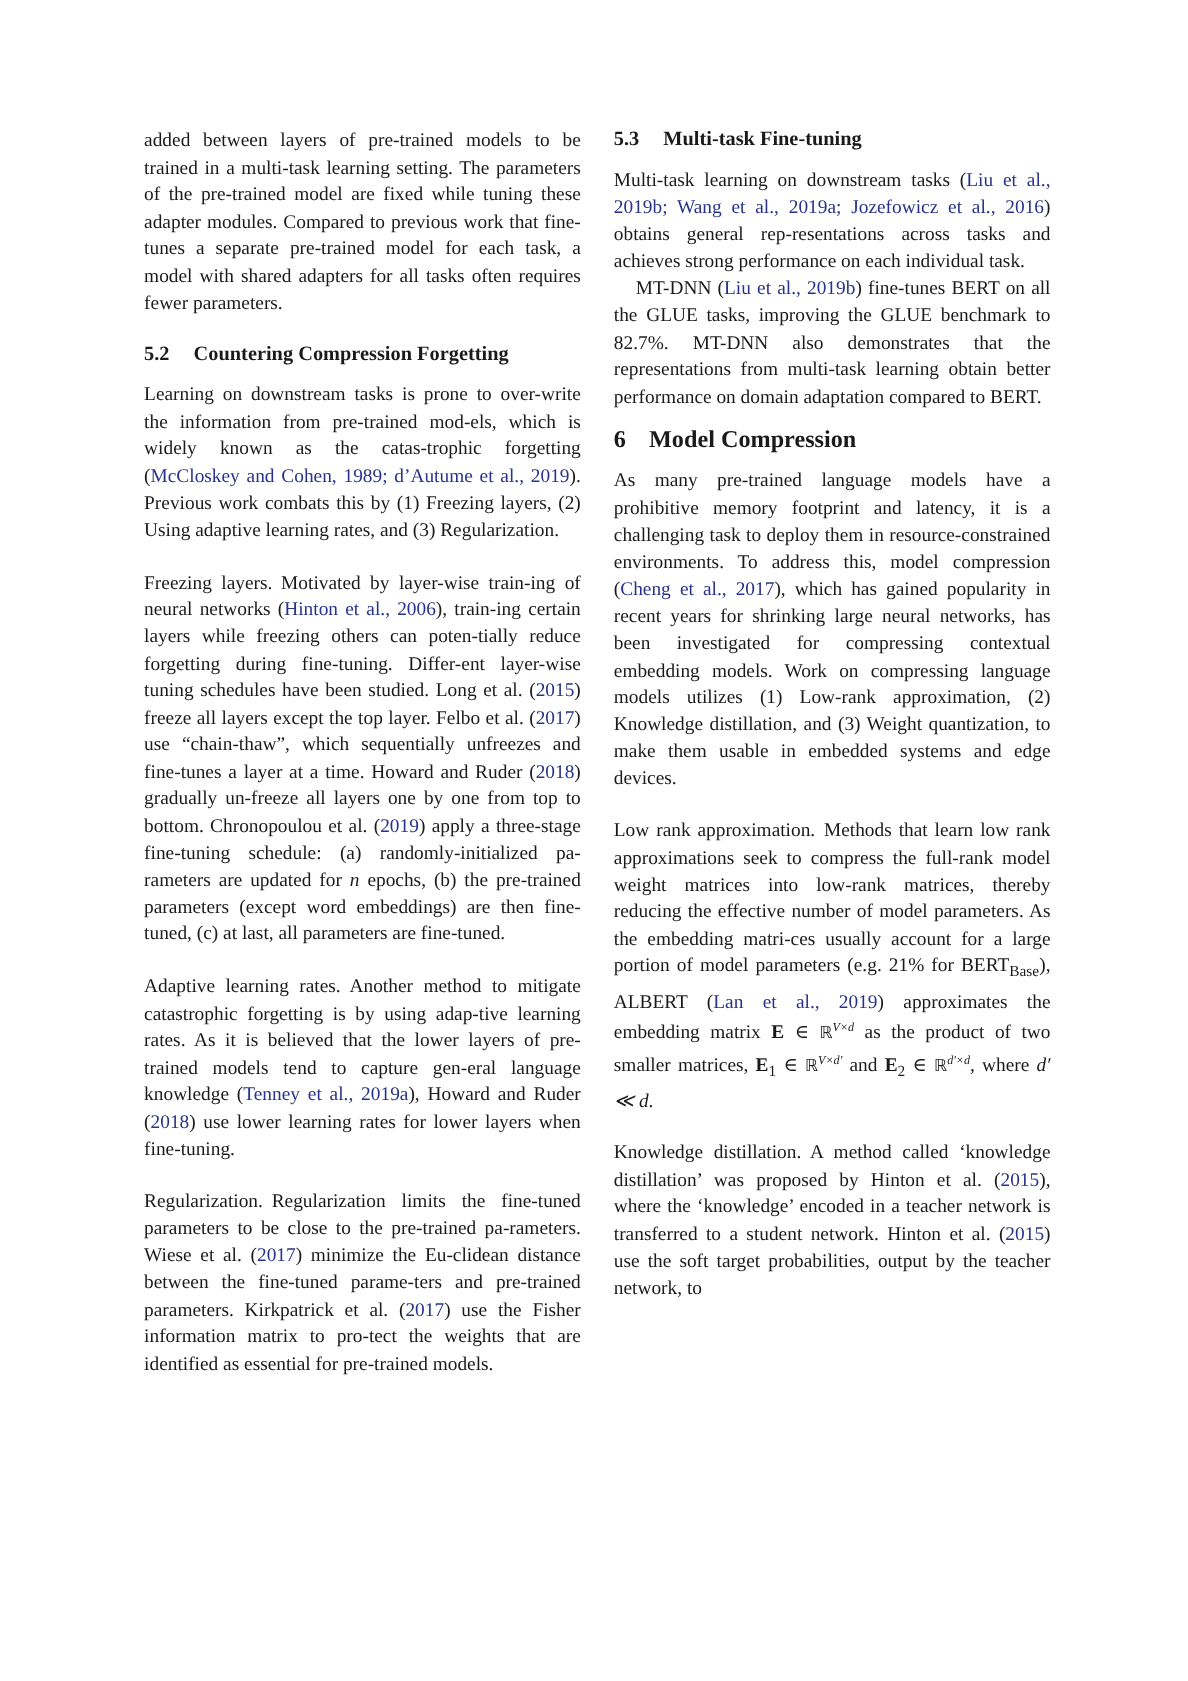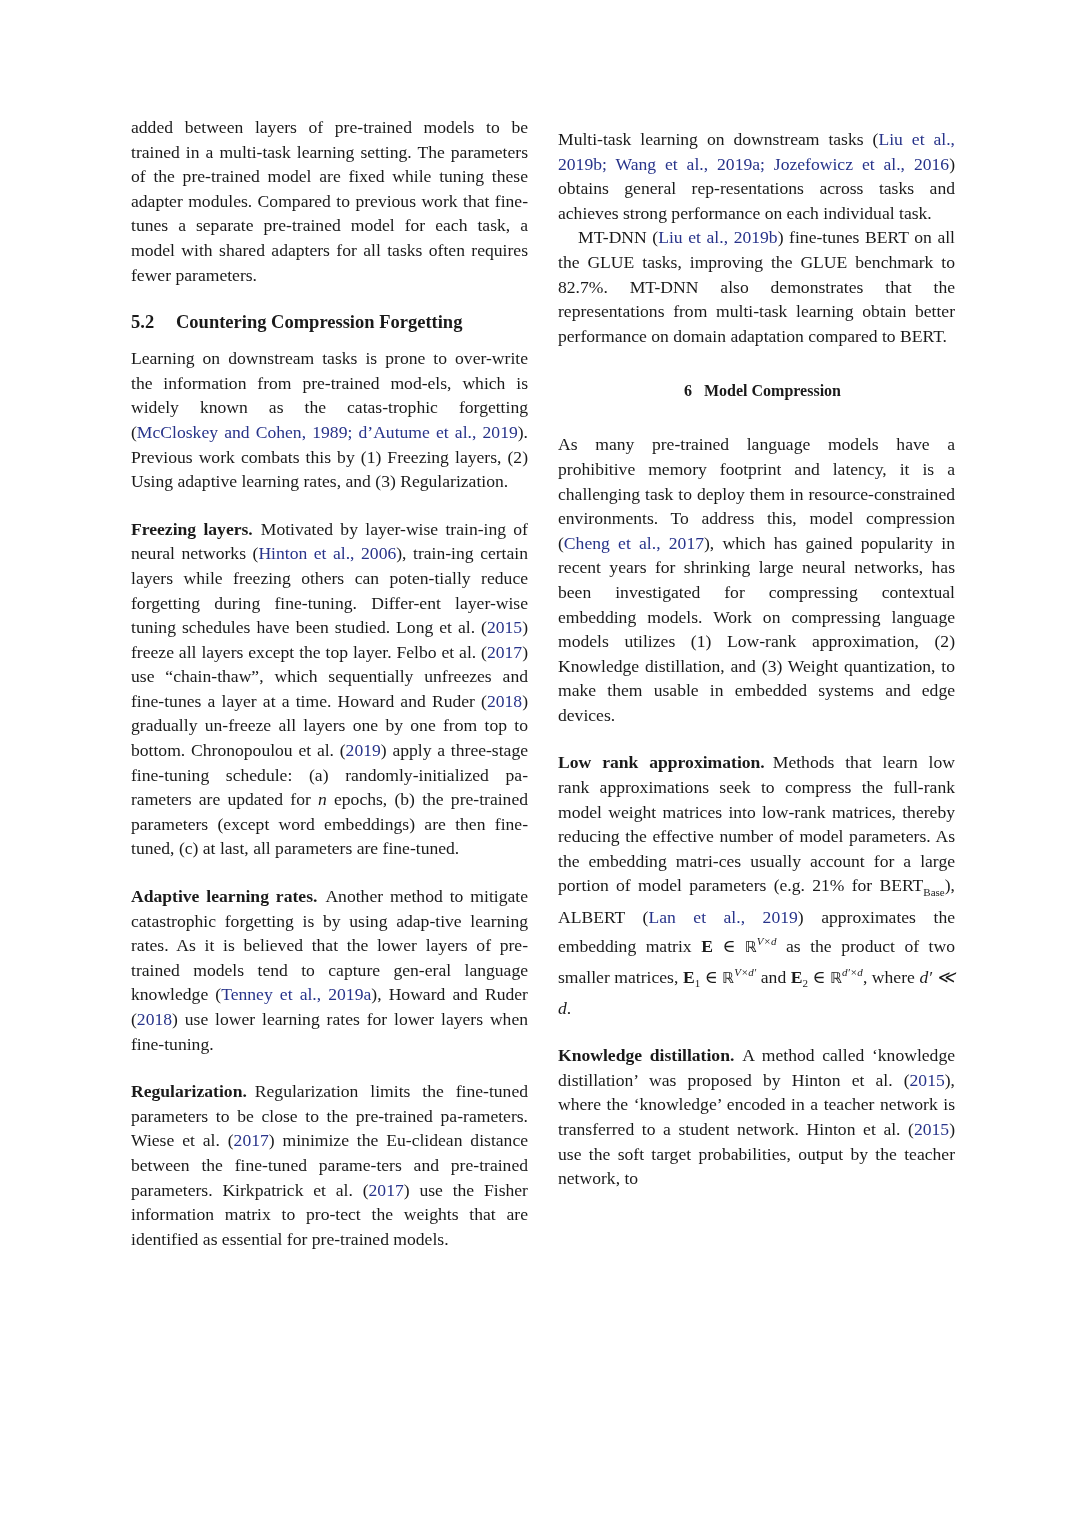--- a/index.html
+++ b/index.html
@@ -6,28 +6,28 @@
   body { width: 1080px; height: 1528px; position: relative; overflow: hidden;
          font-family: "Liberation Serif", "DejaVu Serif", serif; color: #1a1a1a; }
   .col { position: absolute; top: 115px; width: 397px; font-size: 17.6px; line-height: 24.6px; }
   .col.left { left: 131px; }
   .col.right { left: 558px; }
   p { margin: 0; text-align: justify; hyphens: manual; }
   p.indent { text-indent: 20px; }
   .cite { color: #27338a; }
   h3 { margin: 0; font-size: 18.5px; font-weight: bold; line-height: 24px; }
   h3 .num { display: inline-block; width: 45px; }
-  h2 { margin: 16px; font-size: 16px; font-weight: bold; line-height: 26px; text-align: center; }
+  h2 { margin: 0; font-size: 22px; font-weight: bold; line-height: 26px; }
   h2 .num { display: inline-block; width: 32px; }
-  b.runin { font-weight: bold; margin-right: 8px; }
+  b.runin { font-weight: normal; margin-right: 8px; }
   .gap-s { height: 14px; }
   .gap-m { height: 23px; }
   .gap-h { height: 12px; }
   i.math { font-style: italic; }
-  sub { font-size: 11px; }
+  sub { font-size: 14px; }
   sup { font-size: 11px; }
   .bb { font-family: "DejaVu Sans", sans-serif; font-size: 15px; }
 </style>
 </head>
 <body>
 
 <div class="col left">
   <p>added between layers of pre-trained models to be trained in a multi-task learning setting.  The parameters of the pre-trained model are fixed while tuning these adapter modules.  Compared to previous work that fine-tunes a separate pre-trained model for each task, a model with shared adapters for all tasks often requires fewer parameters.</p>
 
   <div class="gap-m"></div>
@@ -39,20 +39,21 @@
   <p><b class="runin">Freezing layers.</b><span>Motivated by layer-wise train-ing of neural networks (</span><span class="cite">Hinton et al., 2006</span><span>), train-ing certain layers while freezing others can poten-tially reduce forgetting during fine-tuning. Differ-ent layer-wise tuning schedules have been studied. Long et al. (</span><span class="cite">2015</span><span>) freeze all layers except the top layer. Felbo et al. (</span><span class="cite">2017</span><span>) use “chain-thaw”, which sequentially unfreezes and fine-tunes a layer at a time.  Howard and Ruder (</span><span class="cite">2018</span><span>) gradually un-freeze all layers one by one from top to bottom. Chronopoulou et al.  (</span><span class="cite">2019</span><span>) apply a three-stage fine-tuning schedule: (a) randomly-initialized pa-rameters are updated for </span><i class="math">n</i><span> epochs, (b) the pre-trained parameters (except word embeddings) are then fine-tuned, (c) at last, all parameters are fine-tuned.</span></p>
 
   <div class="gap-m"></div>
   <p><b class="runin">Adaptive learning rates.</b><span>Another method to mitigate catastrophic forgetting is by using adap-tive learning rates. As it is believed that the lower layers of pre-trained models tend to capture gen-eral language knowledge (</span><span class="cite">Tenney et al., 2019a</span><span>), Howard and Ruder (</span><span class="cite">2018</span><span>) use lower learning rates for lower layers when fine-tuning.</span></p>
 
   <div class="gap-m"></div>
   <p><b class="runin">Regularization.</b><span>Regularization limits the fine-tuned parameters to be close to the pre-trained pa-rameters.  Wiese et al.  (</span><span class="cite">2017</span><span>) minimize the Eu-clidean distance between the fine-tuned parame-ters and pre-trained parameters. Kirkpatrick et al. (</span><span class="cite">2017</span><span>) use the Fisher information matrix to pro-tect the weights that are identified as essential for pre-trained models.</span></p>
 </div>
 
 <div class="col right">
+  <h3><span class="num">5.3</span><span>Multi-task Fine-tuning</span></h3>
   <div class="gap-h"></div>
   <p><span>Multi-task learning on downstream tasks (</span><span class="cite">Liu et al., 2019b; Wang et al., 2019a; Jozefowicz et al., 2016</span><span>) obtains general rep-resentations across tasks and achieves strong performance on each individual task.</span></p>
   <p class="indent"><span>MT-DNN (</span><span class="cite">Liu et al., 2019b</span><span>) fine-tunes BERT on all the GLUE tasks, improving the GLUE benchmark to 82.7%. MT-DNN also demonstrates that the representations from multi-task learning obtain better performance on domain adaptation compared to BERT.</span></p>
 
   <div class="gap-s"></div>
   <h2><span class="num">6</span><span>Model Compression</span></h2>
   <div class="gap-h"></div>
   <p><span>As many pre-trained language models have a prohibitive memory footprint and latency, it is a challenging task to deploy them in resource-constrained environments.   To address this, model compression (</span><span class="cite">Cheng et al., 2017</span><span>), which has gained popularity in recent years for shrinking large neural networks, has been investigated for compressing contextual embedding models. Work on compressing language models utilizes (1) Low-rank approximation, (2) Knowledge distillation, and (3) Weight quantization, to make them usable in embedded systems and edge devices.</span></p>
 
   <div class="gap-m"></div>

